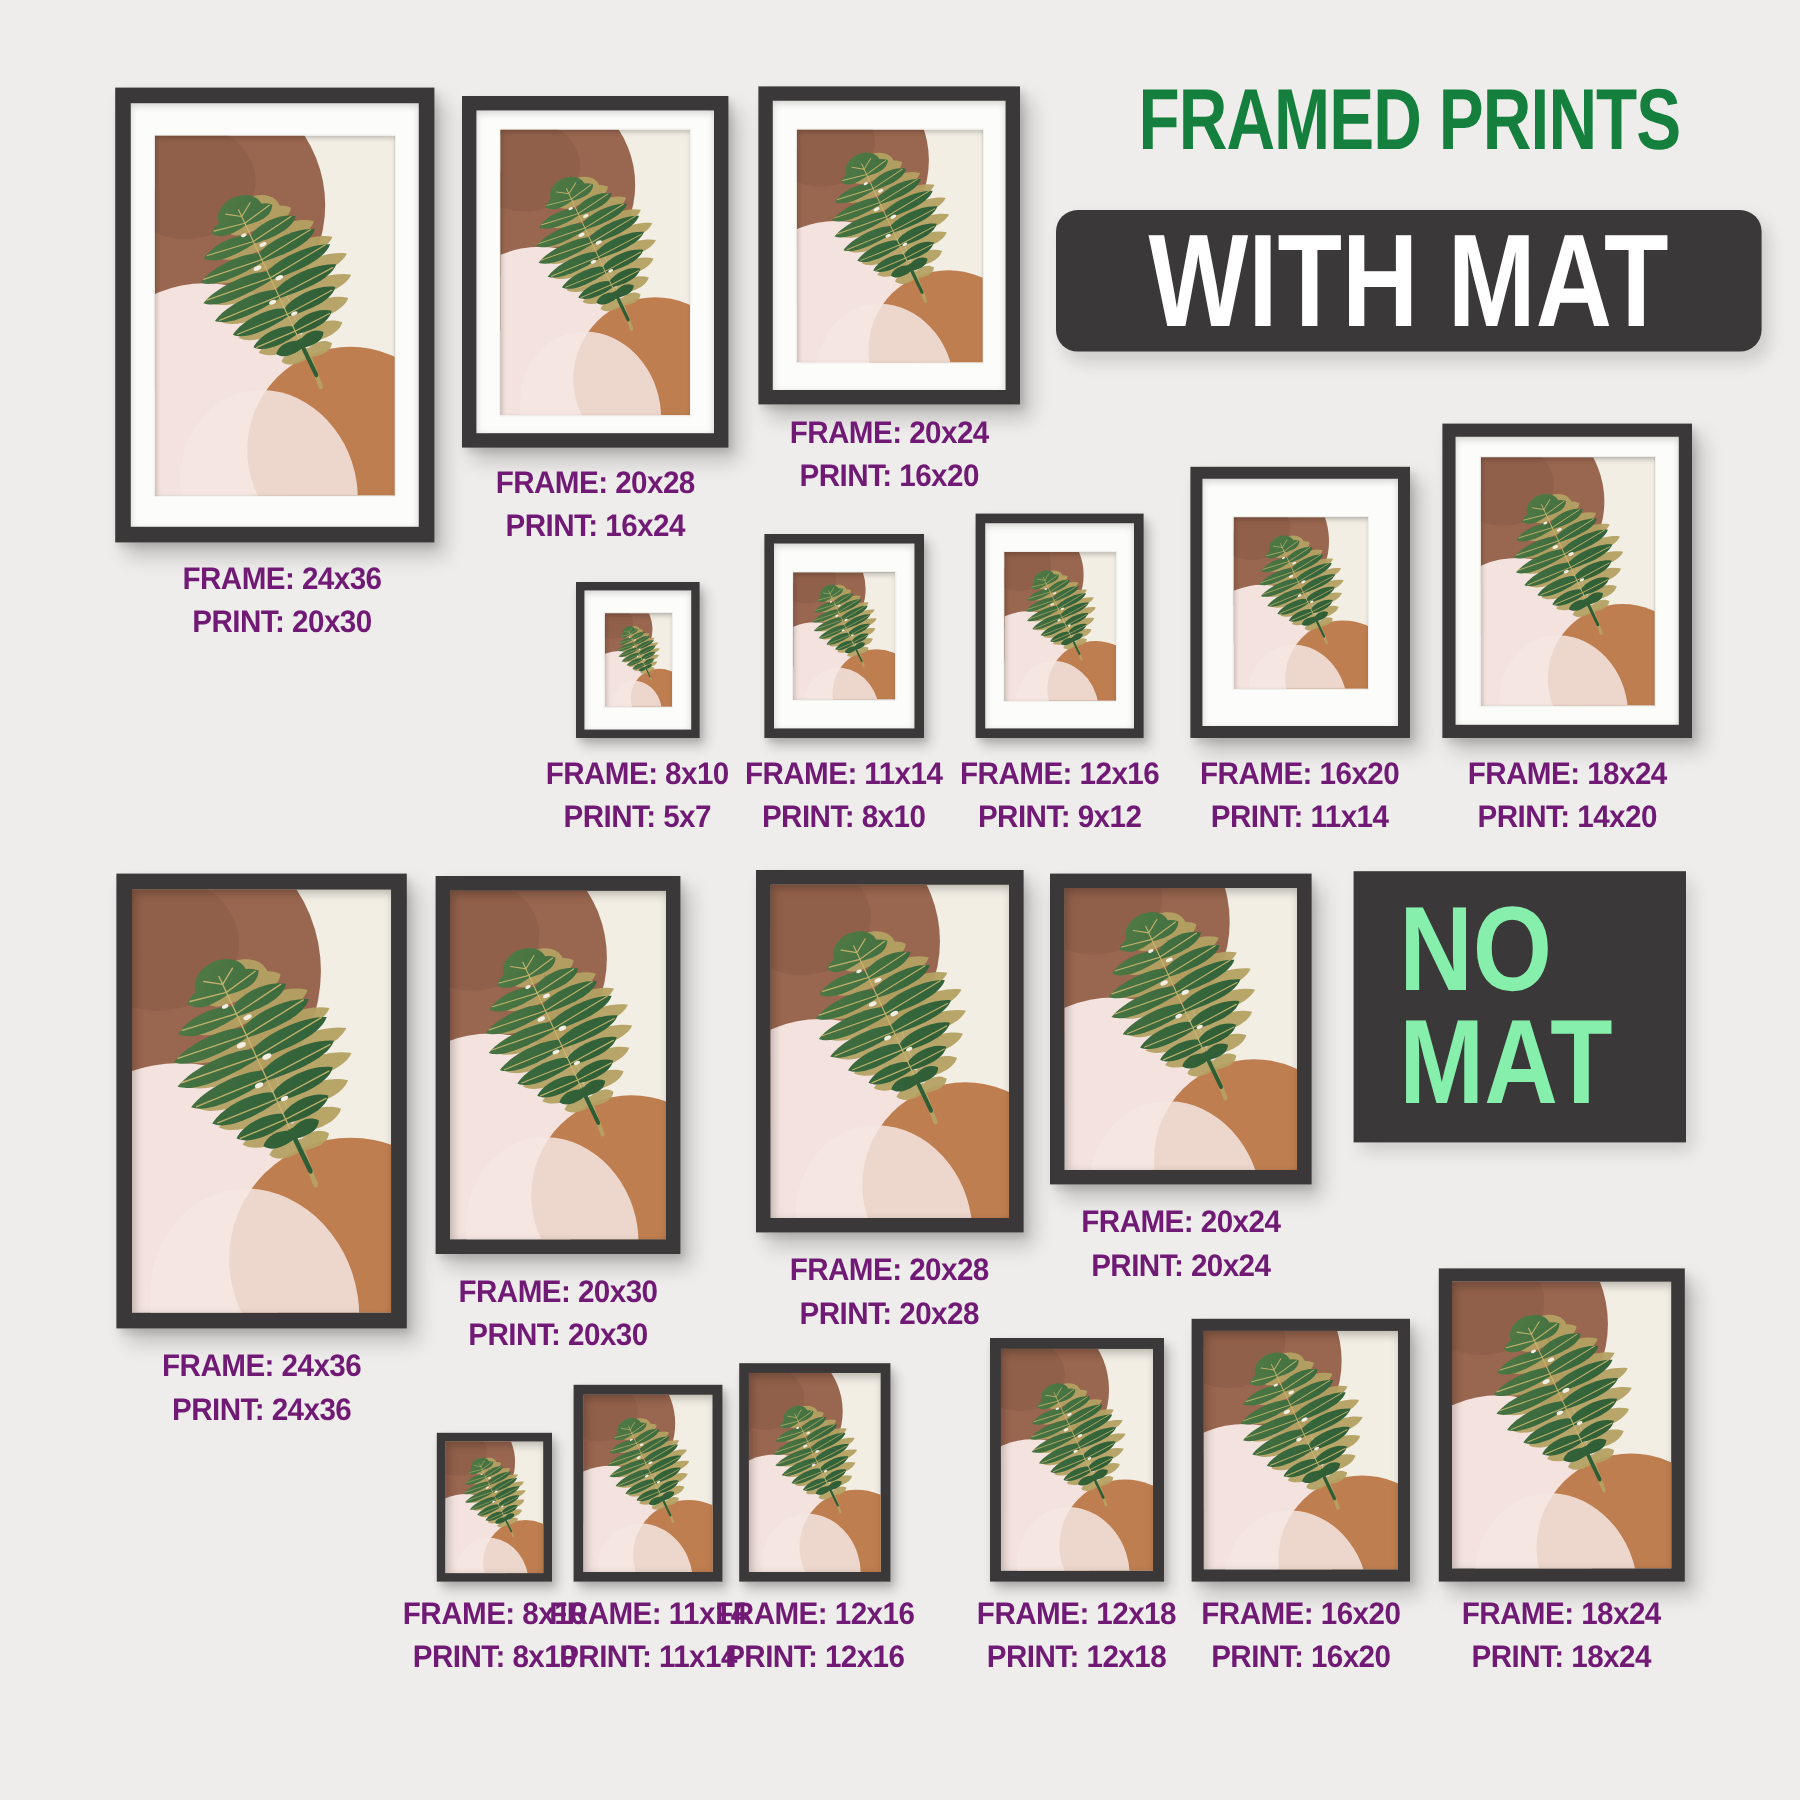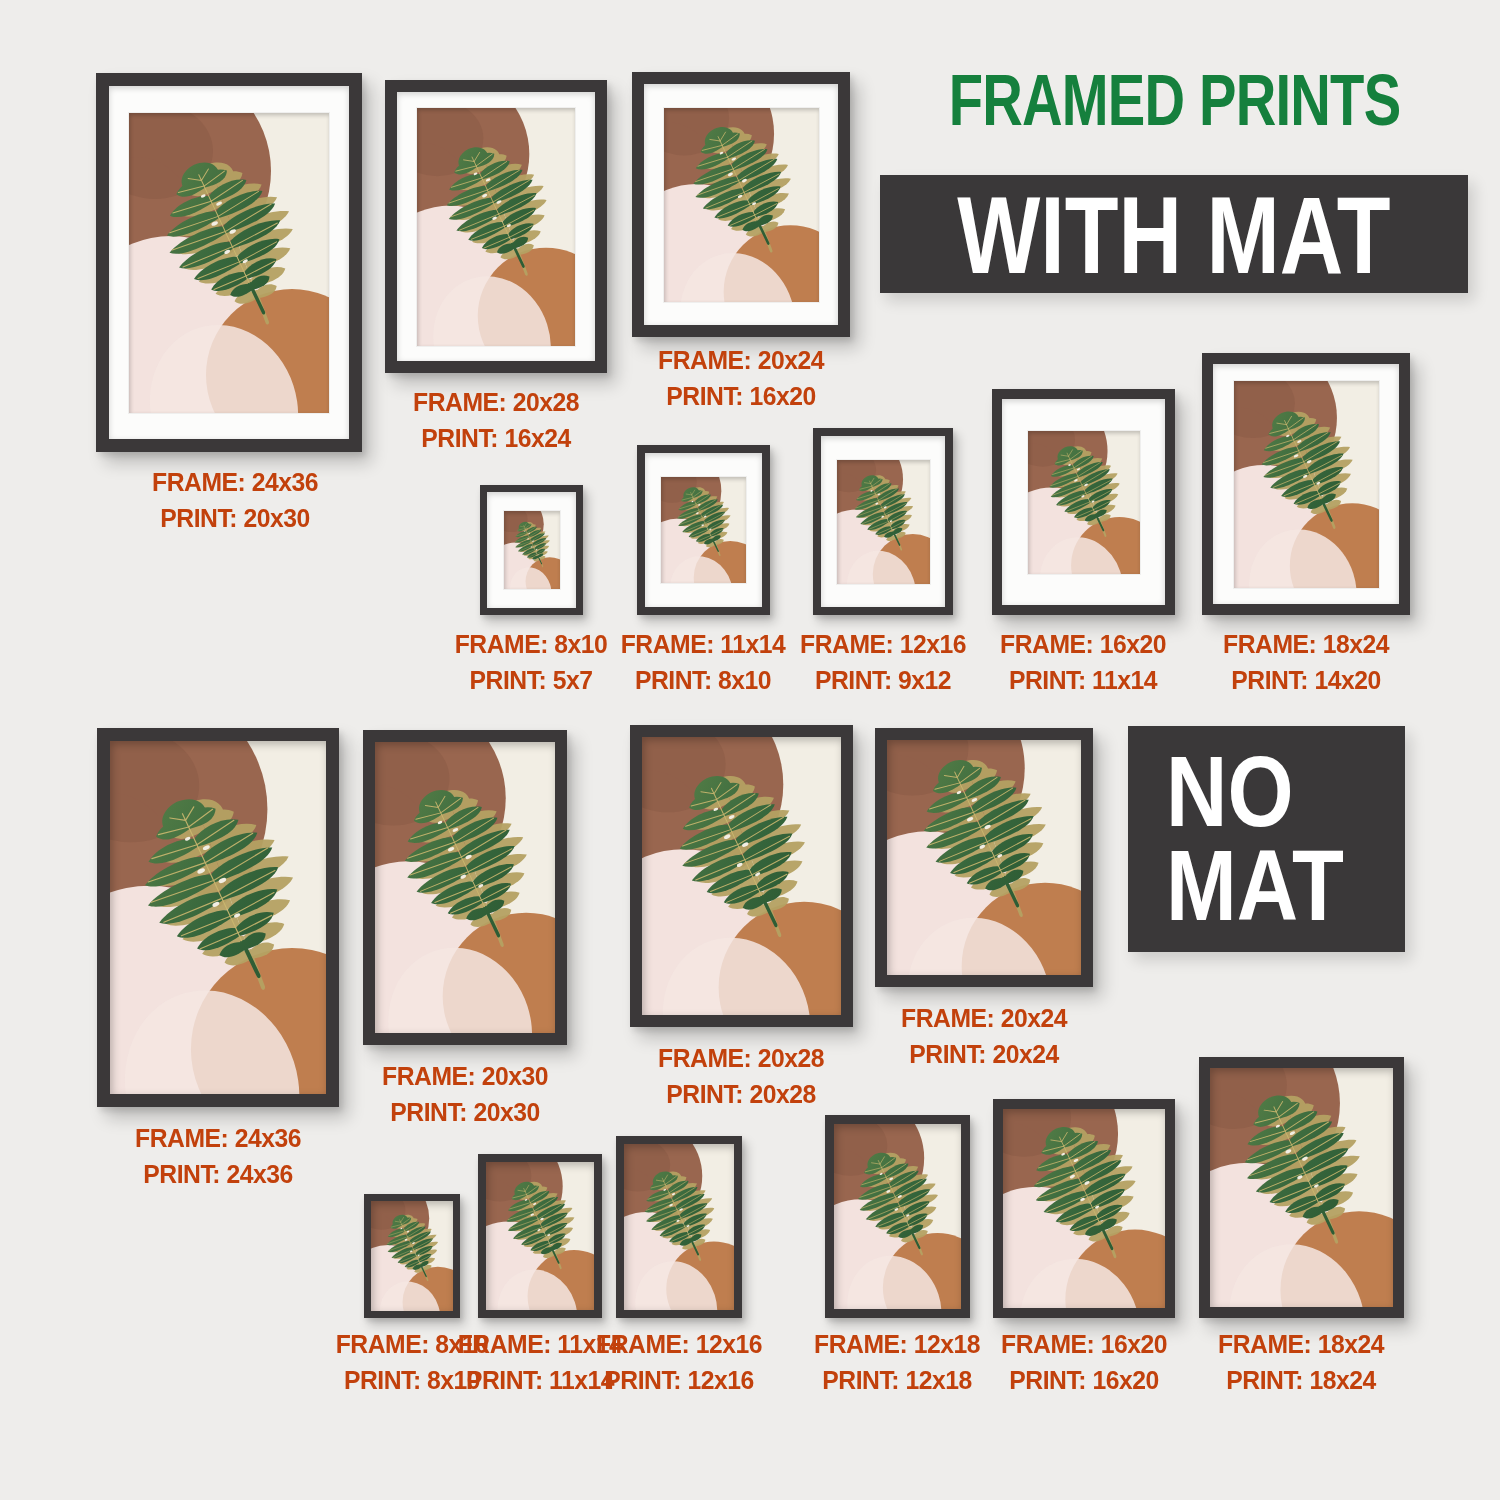--- a/index.html
+++ b/index.html
@@ -16,25 +16,26 @@
     font-size:72px;font-weight:bold;color:#15803d;white-space:nowrap;
     letter-spacing:-1px;
   }
   .main-title .squeeze{transform:scaleX(0.78);transform-origin:center;}
   .withmat-badge{
     position:absolute;left:880px;top:175px;width:588px;height:118px;
     background:#3a3839;color:#ffffff;
     display:flex;align-items:center;justify-content:center;
     font-size:110px;font-weight:bold;white-space:nowrap;
     box-shadow:6px 8px 14px rgba(0,0,0,0.14);
+    border-radius:18px;
   }
   .withmat-badge .squeeze{transform:scaleX(0.80);transform-origin:center;}
   .nomat-badge{
     position:absolute;left:1128px;top:726px;width:277px;height:226px;
-    background:#3a3839;color:#ffffff;
+    background:#3a3839;color:#86efac;
     font-size:100px;font-weight:bold;line-height:94px;
     padding:0;box-sizing:border-box;
     box-shadow:6px 8px 14px rgba(0,0,0,0.14);
   }
   .nomat-badge .line{transform:scaleX(0.85);transform-origin:left;margin-left:38px;}
   .nomat-badge .line:first-child{margin-top:18px;}
   
   .frame{
     position:absolute;background:#3b3839;box-sizing:border-box;
     box-shadow:9px 11px 16px rgba(0,0,0,0.20), 3px 4px 6px rgba(0,0,0,0.12);
@@ -56,21 +57,21 @@
   }
   .art-fill{position:relative;width:100%;height:100%;overflow:hidden;}
   .art-fill::after{
     content:'';position:absolute;inset:0;pointer-events:none;
     box-shadow:inset 2px 3px 8px rgba(0,0,0,0.26);
   }
   svg.art{display:block;width:100%;height:100%;}
   
   .size-label{
     position:absolute;width:300px;text-align:center;
-    font-size:26px;font-weight:bold;color:#c2410c;
+    font-size:26px;font-weight:bold;color:#701a75;
     line-height:36px;white-space:nowrap;letter-spacing:-0.5px;
   }
   .size-label>div{transform:scaleX(0.95);transform-origin:center;}
   
   .footer-bar{
     position:absolute;left:0;top:1434px;width:1500px;height:66px;
     background:#3a3839;color:#ffffff;
     display:flex;align-items:center;justify-content:center;
     font-size:28px;font-weight:bold;white-space:nowrap;
   }

